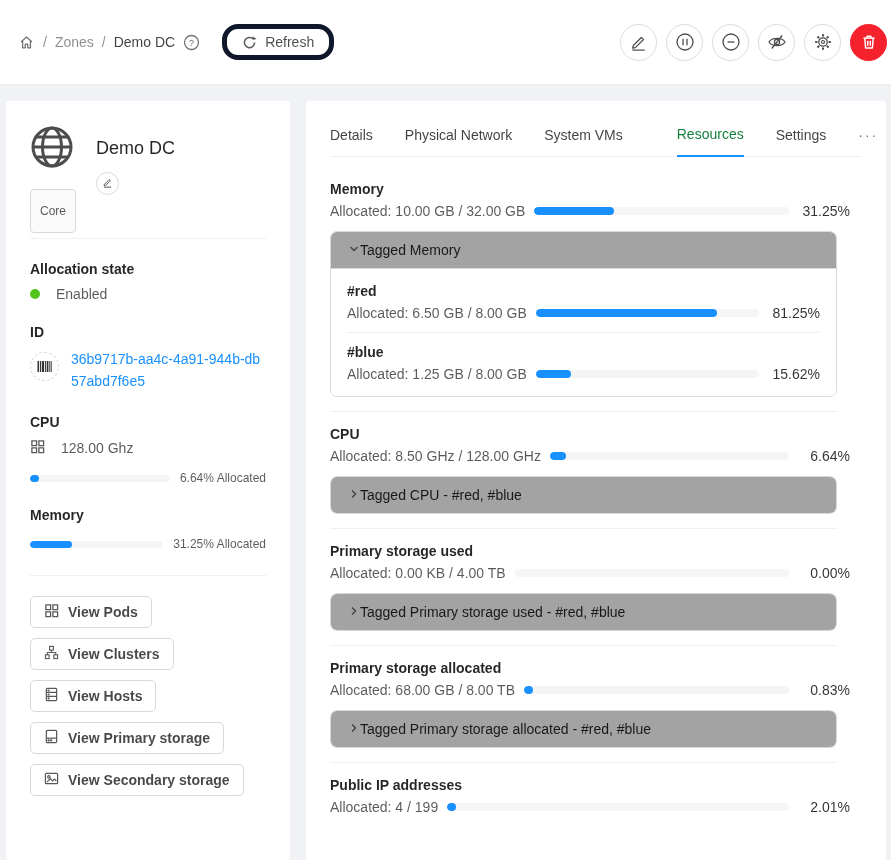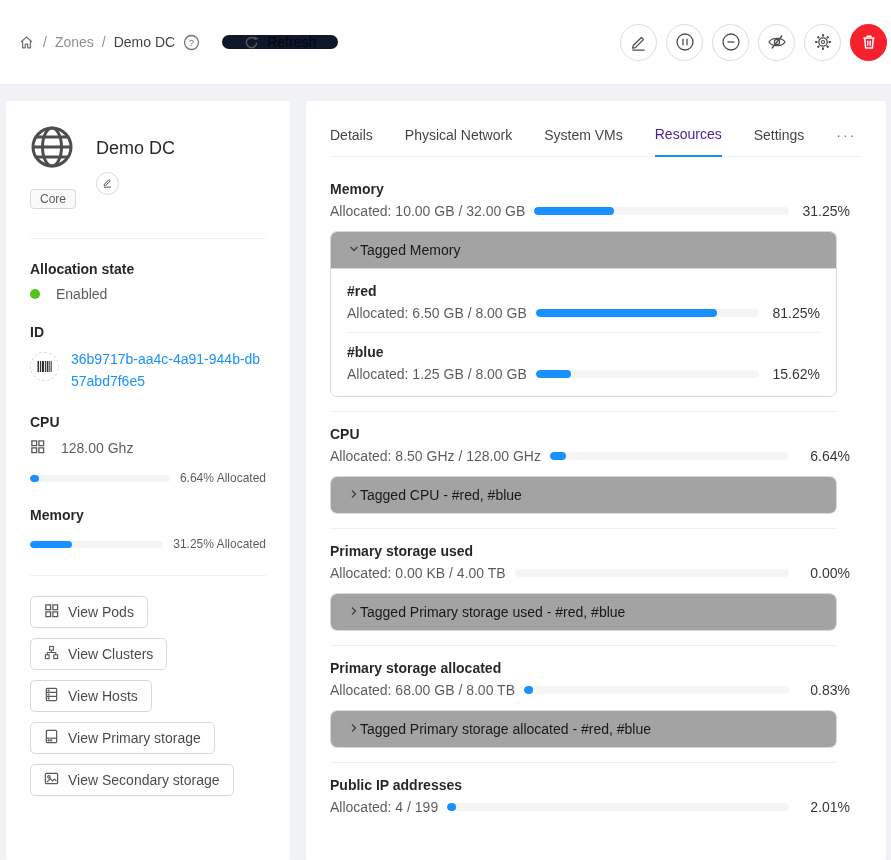--- a/index.html
+++ b/index.html
@@ -7,67 +7,67 @@
     font-family:"Liberation Sans", sans-serif; font-size:14px; color:rgba(0,0,0,.85); }
 
   
   .topbar { height:85px; background:#fff; display:flex; align-items:center;
     justify-content:space-between; padding:0 4px 0 18px; border-bottom:1px solid #ececec; }
   .crumbs { display:flex; align-items:center; gap:8px; }
   .crumb-sep { color:rgba(0,0,0,.45); }
   .crumb-link { color:rgba(0,0,0,.45); cursor:pointer; }
   .crumb-cur { color:rgba(0,0,0,.75); }
   .icon-btn svg, .crumbs svg { display:block; }
-  .refresh-btn { margin-left:14px; height:14px; padding:0 15px; display:inline-flex; align-items:center;
-    gap:8px; border:7px solid #0f172a; border-radius:16px; background:#fff; color:rgba(0,0,0,.7);
+  .refresh-btn { margin-left:14px; height:36px; padding:0 15px; display:inline-flex; align-items:center;
+    gap:8px; border:5px solid #0f172a; border-radius:16px; background:#fff; color:rgba(0,0,0,.7);
     font-size:14px; cursor:pointer; }
   .actions { display:flex; align-items:center; gap:9px; }
   .icon-btn { width:37px; height:37px; border-radius:50%; border:1px solid #dcdcdc; background:#fff;
     display:flex; align-items:center; justify-content:center; cursor:pointer; color:#4d4d4d; }
   .icon-btn.danger { background:#f5222d; border-color:#f5222d; color:#fff; }
 
   
   .page { display:flex; gap:16px; padding:16px 5px 0 6px; height:775px; }
   .card { background:#fff; border-radius:3px; }
   .side { width:284px; padding:24px; flex:none; height:100%; }
   .main { flex:1; padding:0 24px; height:100%; overflow:hidden; }
 
   
   .zone-head { display:flex; align-items:center; gap:22px; }
   .zone-title { font-size:18px; color:rgba(0,0,0,.85); }
   .tag-area { position:relative; height:46px; margin-top:2px; }
   .mini-edit { position:absolute; left:66px; top:-2px; width:23px; height:23px; border-radius:50%;
     border:1px solid #d9d9d9; background:#fff; display:flex; align-items:center; justify-content:center;
     color:#595959; cursor:pointer; }
-  .zone-tag { position:absolute; left:0; top:15px; padding:2px 9px; font-size:12px; color:rgba(0,0,0,.65);
+  .zone-tag { position:absolute; left:0; top:15px; padding:14px 9px; font-size:12px; color:rgba(0,0,0,.65);
     background:#fafafa; border:1px solid #d9d9d9; border-radius:4px; }
   .hr { border-top:1px solid #f0f0f0; }
   .side .hr { margin:18px 0 2px; }
   .side-label { font-weight:bold; margin:22px 0 9px; }
   .inline-row { display:flex; align-items:center; gap:16px; color:rgba(0,0,0,.65); }
   .dot { width:10px; height:10px; border-radius:50%; background:#52c41a; flex:none; }
   .id-row { display:flex; gap:12px; align-items:flex-start; }
   .id-icon { width:29px; height:29px; border-radius:50%; border:1px dashed #d9d9d9; flex:none;
     display:flex; align-items:center; justify-content:center; margin-top:3px; }
   .id-link { color:#1890ff; line-height:1.55; word-break:break-all; cursor:pointer; }
   .side-bar-row { display:flex; align-items:center; gap:10px; margin-top:14px; }
   .bar { flex:1; height:8px; background:#f5f5f5; border-radius:4px; overflow:hidden; }
   .bar.thin { height:7px; }
   .fill { height:100%; background:#1890ff; border-radius:4px; }
   .side-pct { font-size:12px; color:rgba(0,0,0,.65); white-space:nowrap; }
   .view-btns { margin-top:20px; display:flex; flex-direction:column; align-items:flex-start; gap:10px; }
   .view-btn { height:32px; padding:0 13px; display:inline-flex; align-items:center; gap:9px;
     border:1px solid #d9d9d9; border-radius:5px; background:#fff; color:rgba(0,0,0,.72);
-    font-size:14px; cursor:pointer; }
+    font-size:14px; cursor:pointer;font-weight:bold; }
   .view-btn svg { color:#595959; }
 
   
   .tabs { display:flex; align-items:flex-end; gap:32px; border-bottom:1px solid #f0f0f0; padding-top:16px; }
   .tab { padding:9px 0 13px; color:rgba(0,0,0,.75); cursor:pointer; white-space:nowrap; }
-  .tab.active { color:#4c1d95; border-bottom:2px solid #1890ff; margin-bottom:-1px; }
+  .tab.active { color:#15803d; border-bottom:2px solid #1890ff; margin-bottom:-1px;margin-left:22px; }
   .tab.more { margin-left:auto; color:rgba(0,0,0,.55); letter-spacing:2px; padding-right:6px; }
 
   
   .res-wrap { padding-top:24px; }
   .res-title { font-weight:bold; margin-bottom:6px; }
   .res-row { display:flex; align-items:center; gap:9px; padding-right:12px; }
   .res-alloc { color:rgba(0,0,0,.65); white-space:nowrap; }
   .res-pct { width:52px; text-align:right; color:rgba(0,0,0,.8); flex:none; }
   .collapse { margin:12px 25px 0 0; border:1px solid #d9d9d9; border-radius:7px; overflow:hidden; }
   .collapse-head { display:flex; align-items:center; padding:10px 17px; background:#a3a3a3;

